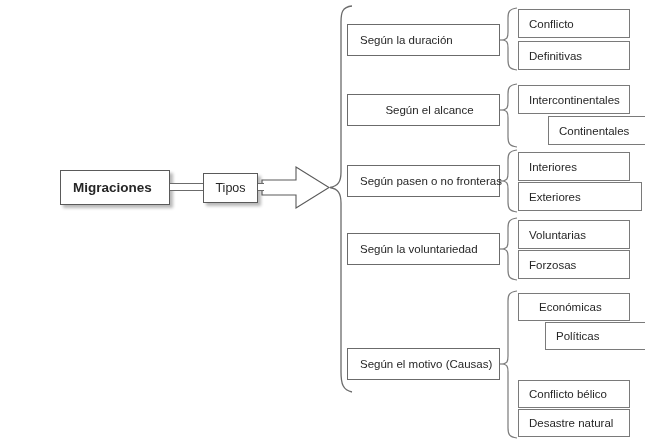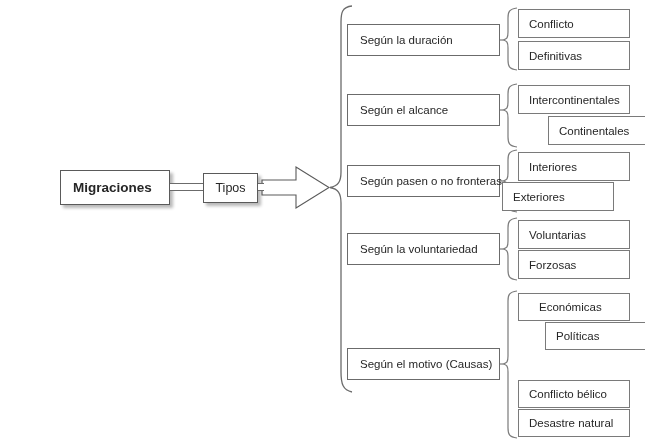--- a/index.html
+++ b/index.html
@@ -150,21 +150,21 @@
   <div class="box shadowed tipos" style="left:203px; top:173px; width:55px; height:30px;">
     <span>Tipos</span>
   </div>
 
   <div class="dbl-line" style="left:258px; top:183px; width:6px; height:8px;"></div>
 
   <div class="box category" style="left:347px; top:24px; width:153px; height:32px;">
     <span>Según la duración</span>
   </div>
 
-  <div class="box category" style="left:347px; top:94px; width:153px; height:32px;">
+  <div class="box category" style="left:347px; top:94px; width:153px; height:32px;justify-content:center;">
     <span>Según el alcance</span>
   </div>
 
   <div class="box category" style="left:347px; top:165px; width:153px; height:32px;">
     <span>Según pasen o no fronteras</span>
   </div>
 
   <div class="box category" style="left:347px; top:233px; width:153px; height:32px;">
     <span>Según la voluntariedad</span>
   </div>
@@ -183,21 +183,21 @@
   <div class="box leaf" style="left:518px; top:85px; width:112px; height:29px;">
     <span>Intercontinentales</span>
   </div>
   <div class="box leaf" style="left:548px; top:116px; width:112px; height:29px;">
     <span>Continentales</span>
   </div>
 
   <div class="box leaf" style="left:518px; top:152px; width:112px; height:29px;">
     <span>Interiores</span>
   </div>
-  <div class="box leaf" style="left:502px; top:182px; width:112px; height:29px;align-items:center;">
+  <div class="box leaf" style="left:518px; top:182px; width:124px; height:29px;align-items:center;">
     <span>Exteriores</span>
   </div>
 
   <div class="box leaf" style="left:518px; top:220px; width:112px; height:29px;">
     <span>Voluntarias</span>
   </div>
   <div class="box leaf" style="left:518px; top:250px; width:112px; height:29px;">
     <span>Forzosas</span>
   </div>
 

